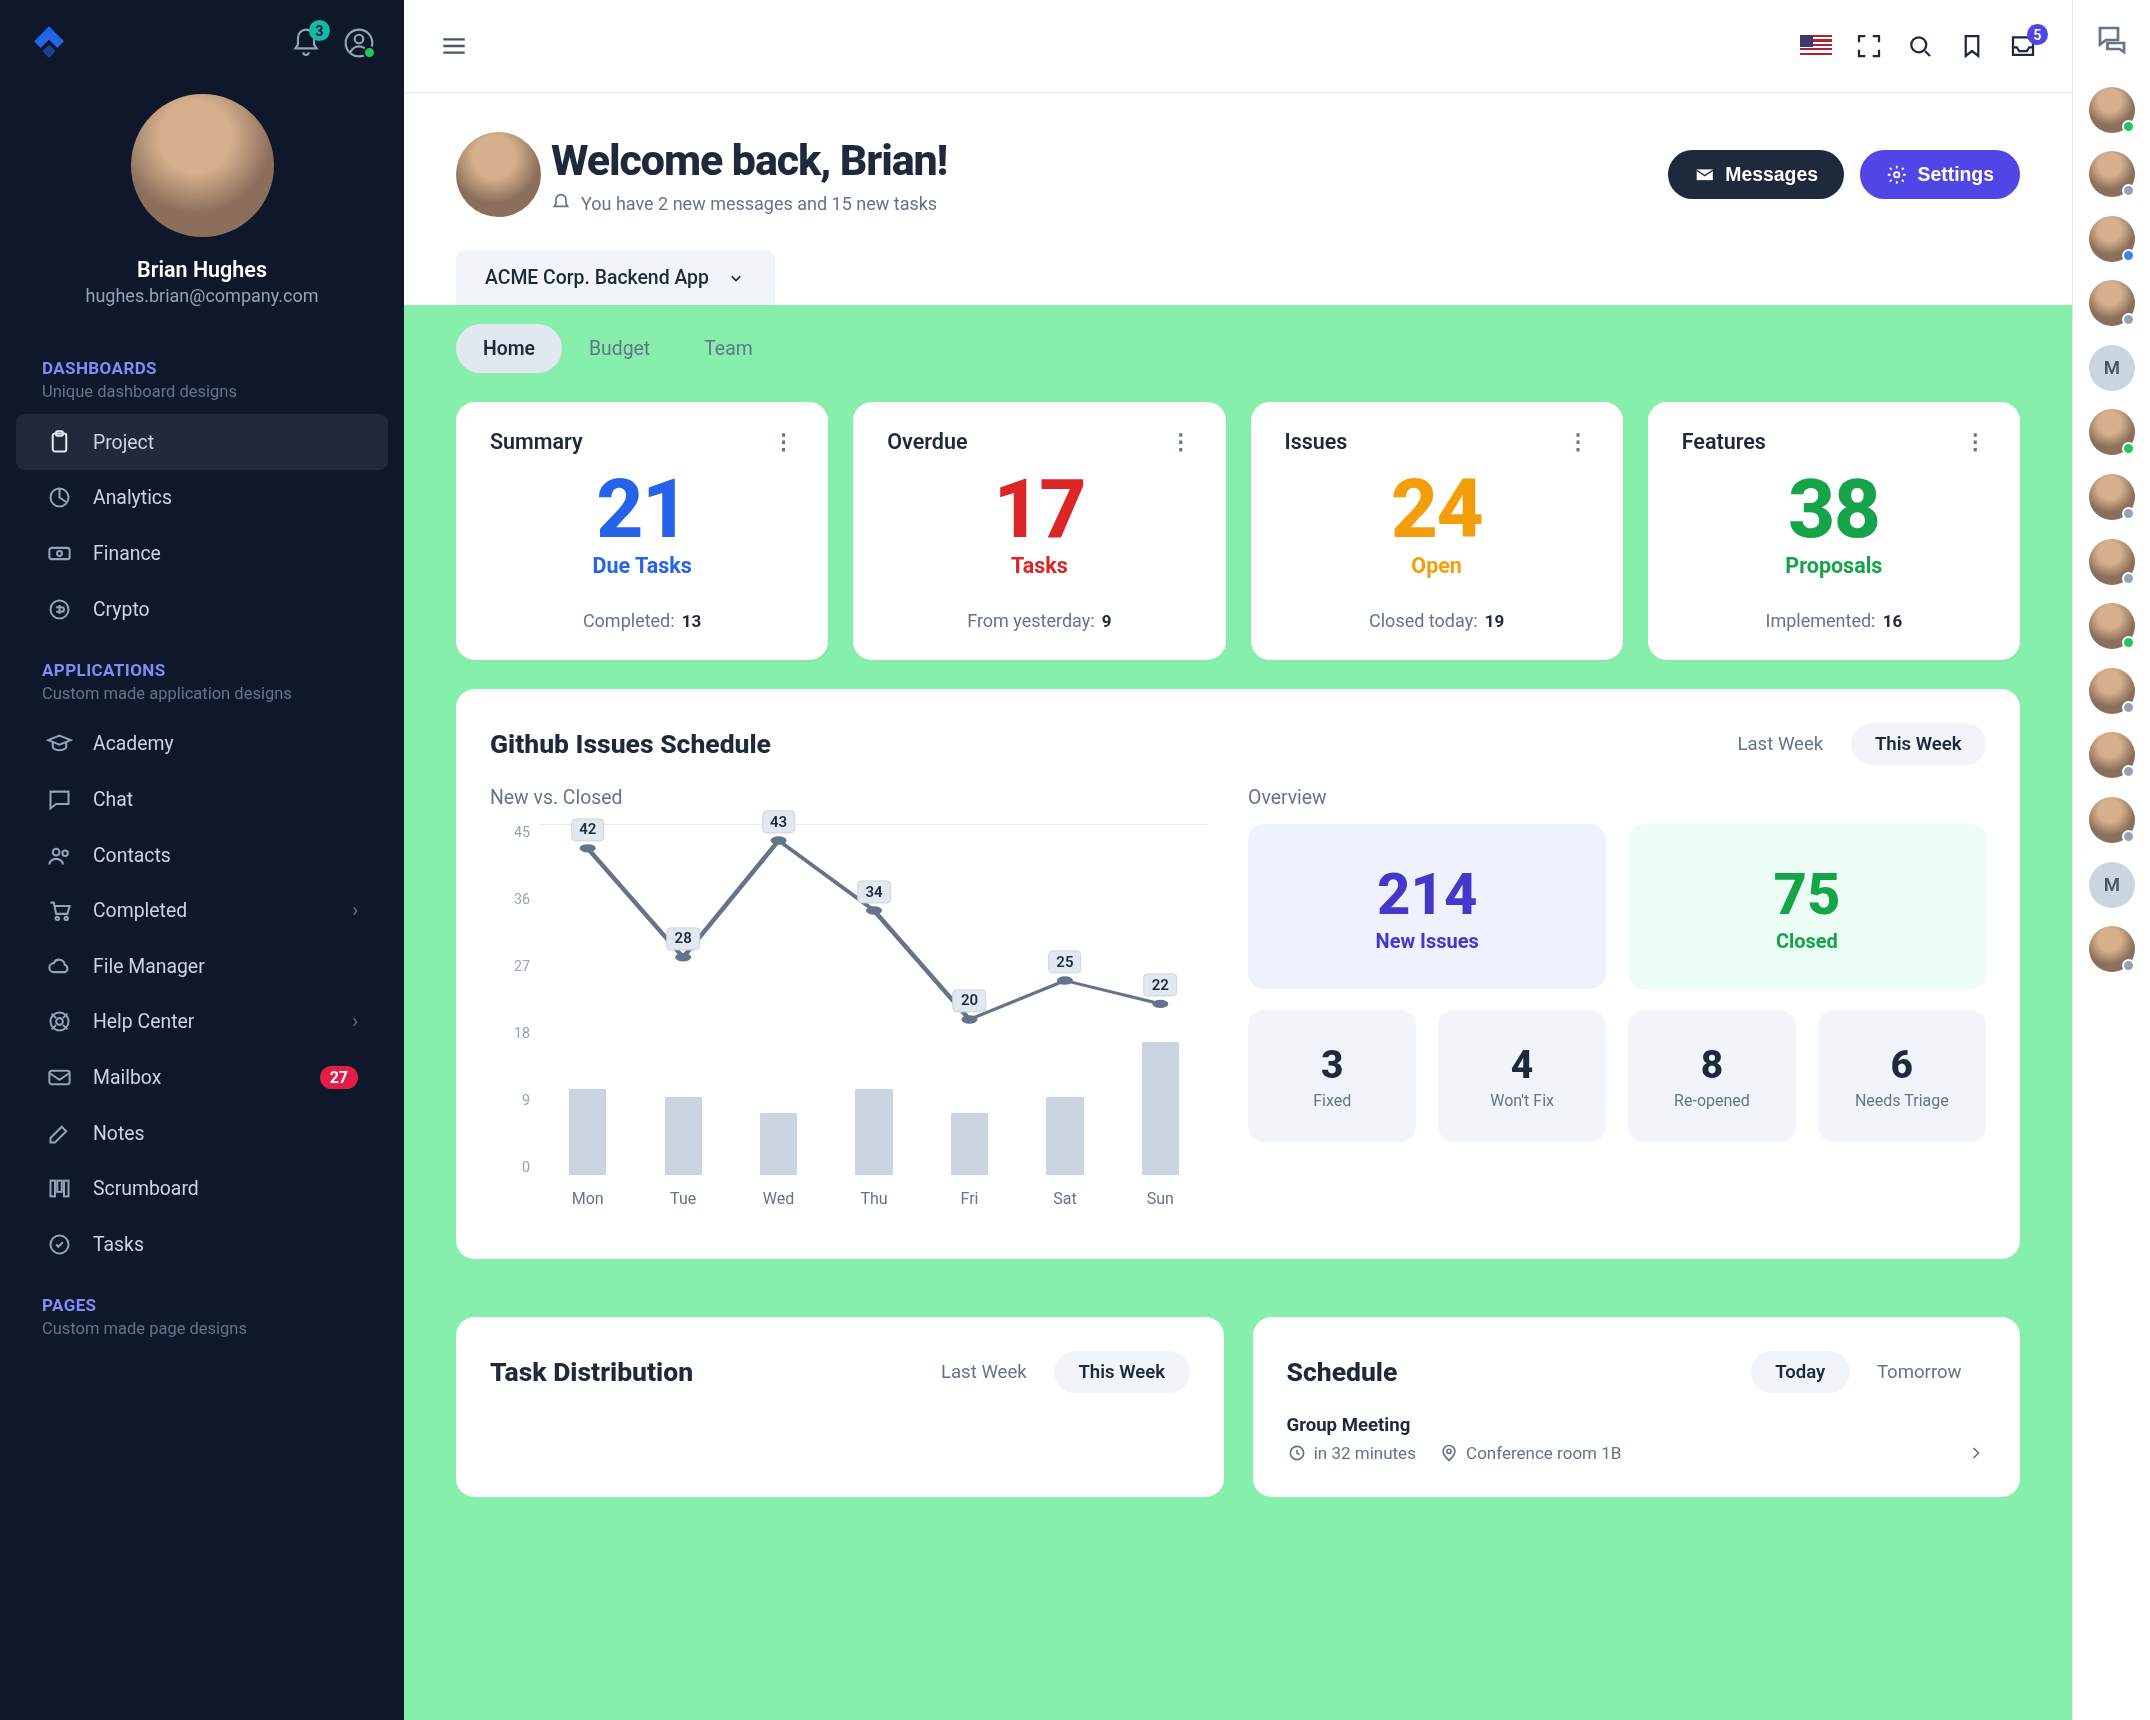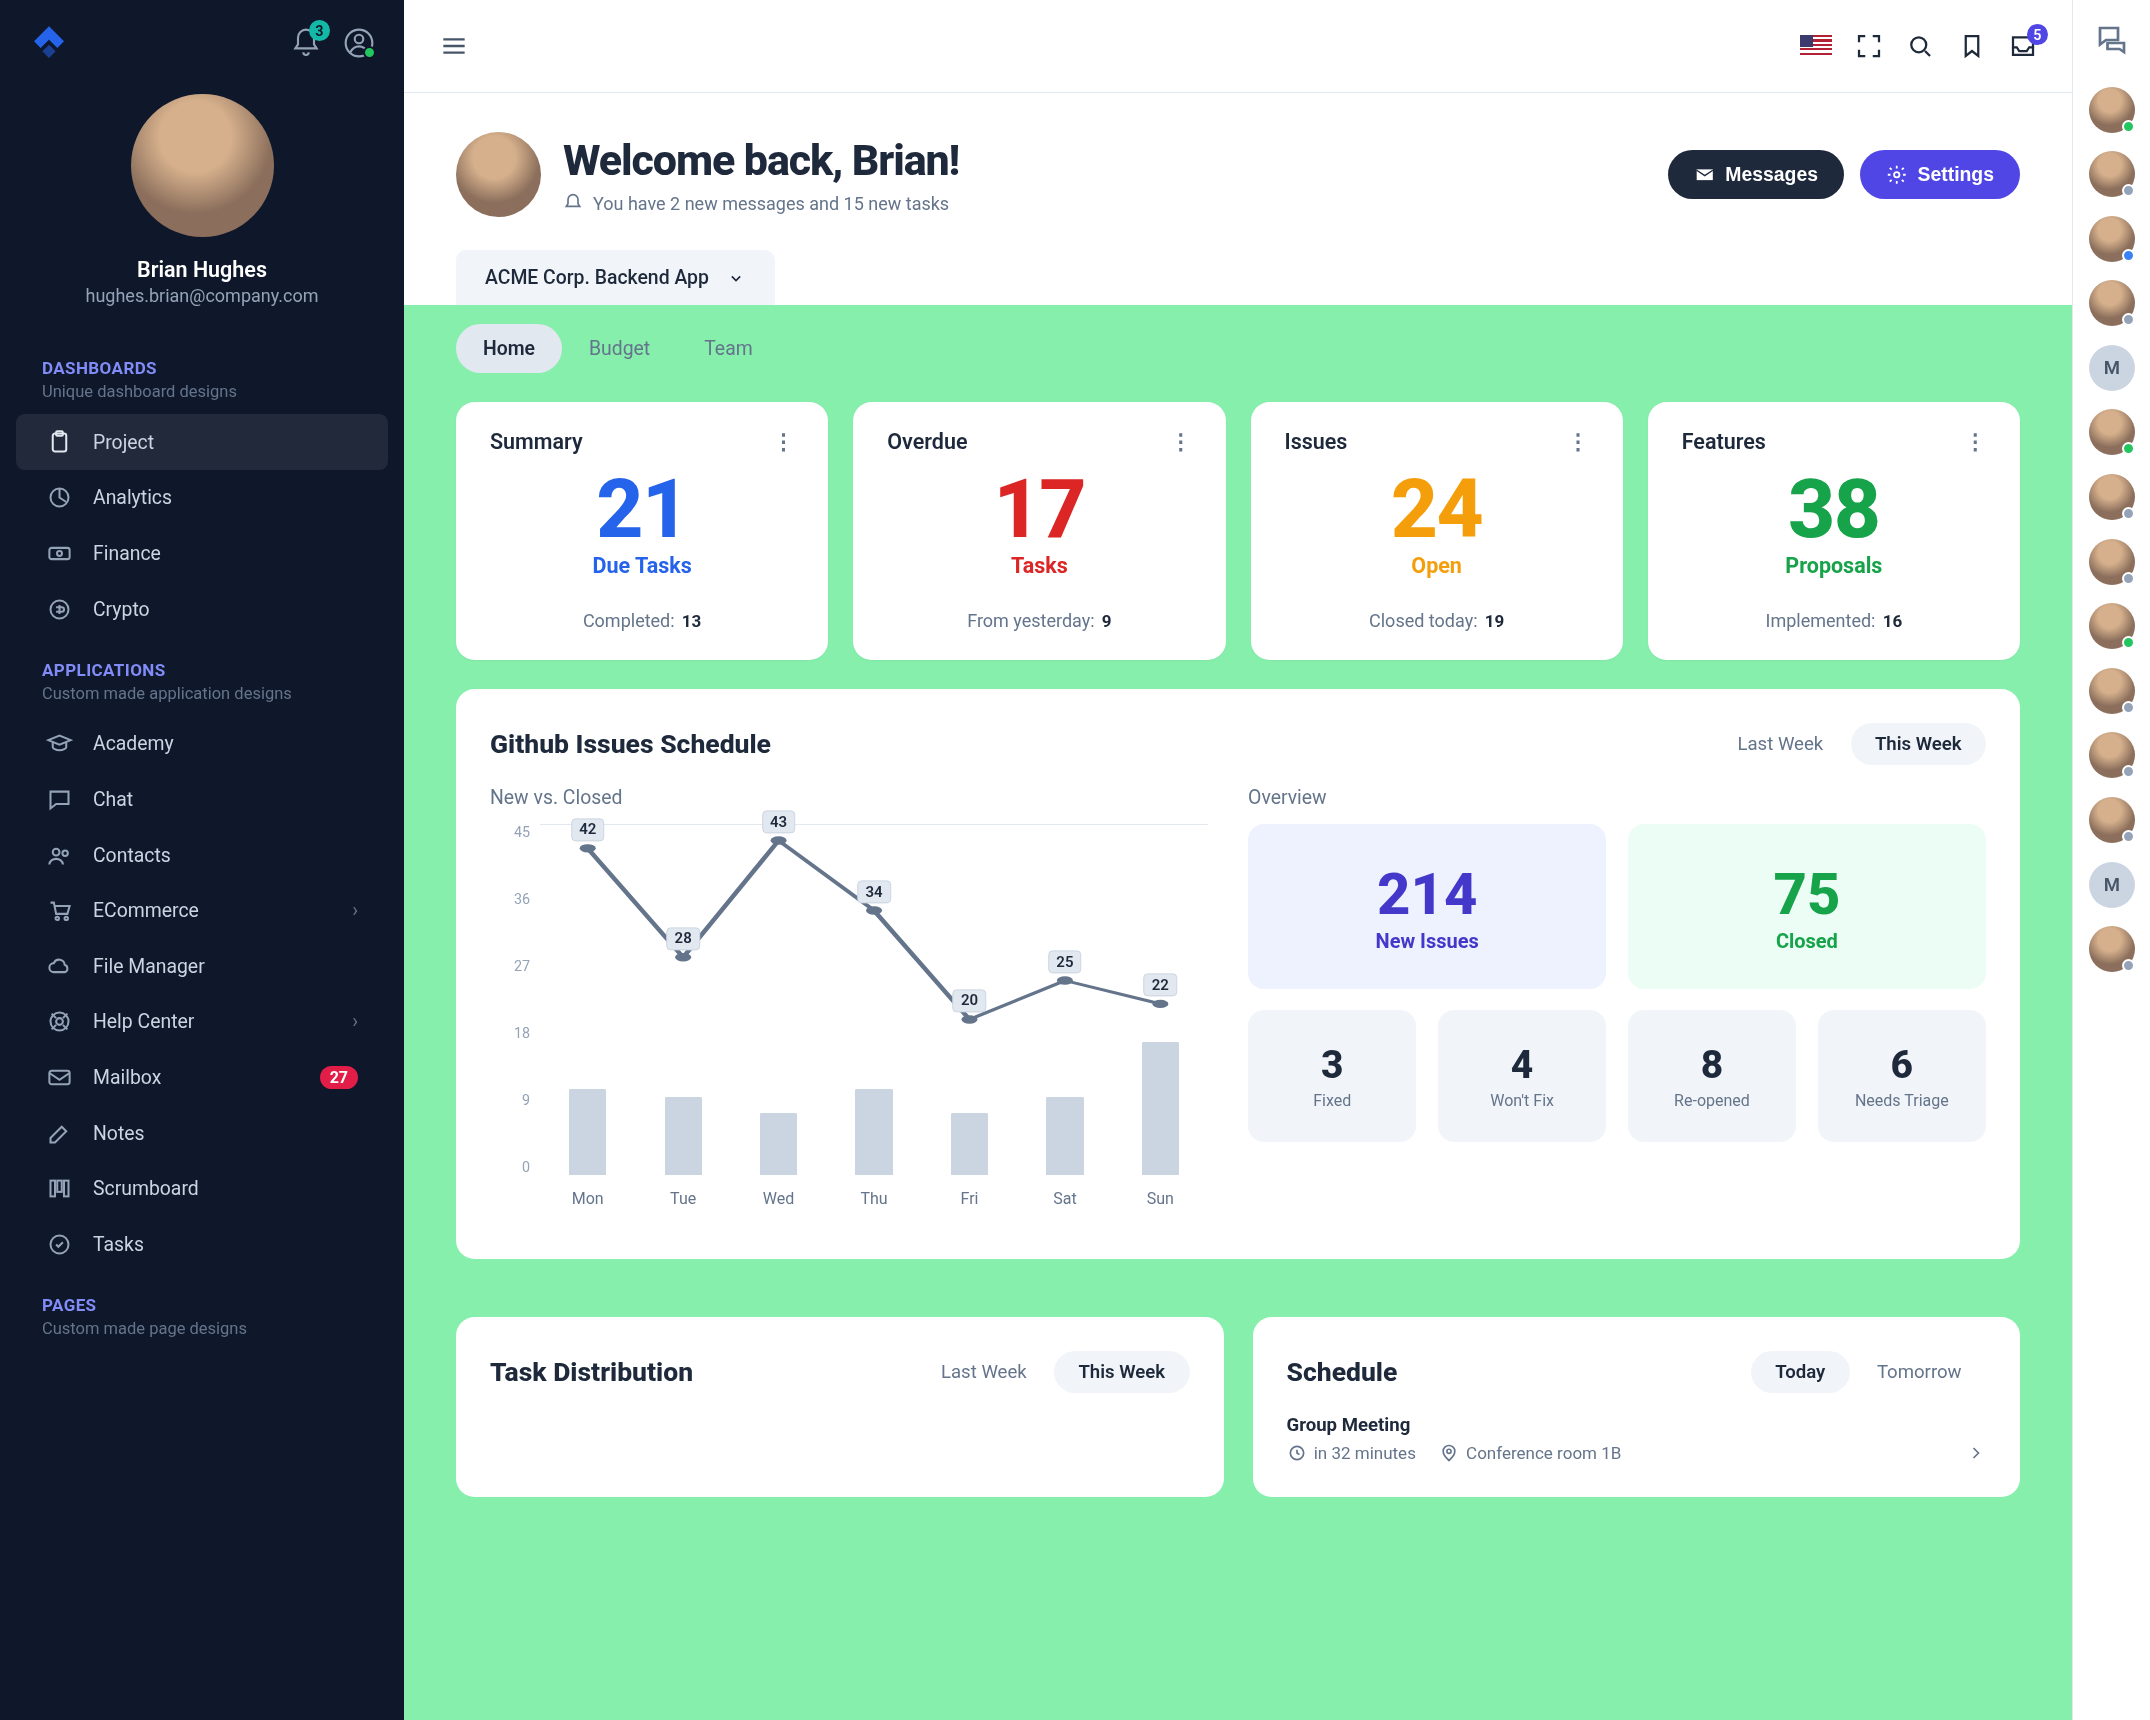--- a/index.html
+++ b/index.html
@@ -80,21 +80,21 @@
 .topbar-icon svg { width:30px;height:30px; stroke:currentColor; fill:none; stroke-width:1.8; }
 .flag { width:32px; height:21.5px; background: linear-gradient(#b22234 10%, #fff 10% 20%, #b22234 20% 30%, #fff 30% 40%, #b22234 40% 50%, #fff 50% 60%, #b22234 60% 70%, #fff 70% 80%, #b22234 80% 90%, #fff 90%); position:relative; }
 .flag::before { content:""; position:absolute; top:0;left:0;width:40%;height:54%; background:#3c3b6e; }
 .badge-blue {
   position:absolute; top:-7.2px; right:-10px; background:#4f46e5; color:#fff;
   font-size:14.3px; border-radius:50%; width:21.5px;height:21.5px;
   display:flex;align-items:center;justify-content:center;font-weight:600;
 }
 
 .header-area { padding: 39px 52px 0; }
-.header-row { display:flex; align-items:center; gap:22px; }
+.header-row { display:flex; align-items:center; gap:10px; }
 .header-avatar { width:85px;height:85px;border-radius:50%; background:#64748b; }
 .header-text h1 { font-size:43px; font-weight:800; letter-spacing:-1.1px; }
 .header-sub { display:flex; gap:10px; align-items:center; color:#64748b; font-size:18px; margin-top:7.2px; }
 .header-actions { margin-left:auto; display:flex; gap:16px; }
 .btn {
   display:inline-flex; align-items:center; gap:10px; padding: 13px 26px;
   border-radius: 716px; font-size:19.4px; font-weight:600; cursor:pointer; border:none;
 }
 .btn-dark { background:#1e293b; color:#fff; }
 .btn-primary { background:#4f46e5; color:#fff; }
@@ -289,21 +289,21 @@
         <span>Contacts</span>
       </div>
     <div class="nav-item">
         <span class="ni-icon">
           <svg viewBox="0 0 24 24">
             <path d="M4 5h3l2 10h10l2-7H8"></path>
             <circle cx="10" cy="19" r="1.5"></circle>
             <circle cx="18" cy="19" r="1.5"></circle>
           </svg>
         </span>
-        <span>ECommerce</span>
+        <span>Completed</span>
         <span class="chev">›</span>
       </div>
     <div class="nav-item">
         <span class="ni-icon">
           <svg viewBox="0 0 24 24">
             <path d="M7 17a4 4 0 010-8 5 5 0 019.6 1.5A3.5 3.5 0 0117 17H7z"></path>
           </svg>
         </span>
         <span>File Manager</span>
       </div>

